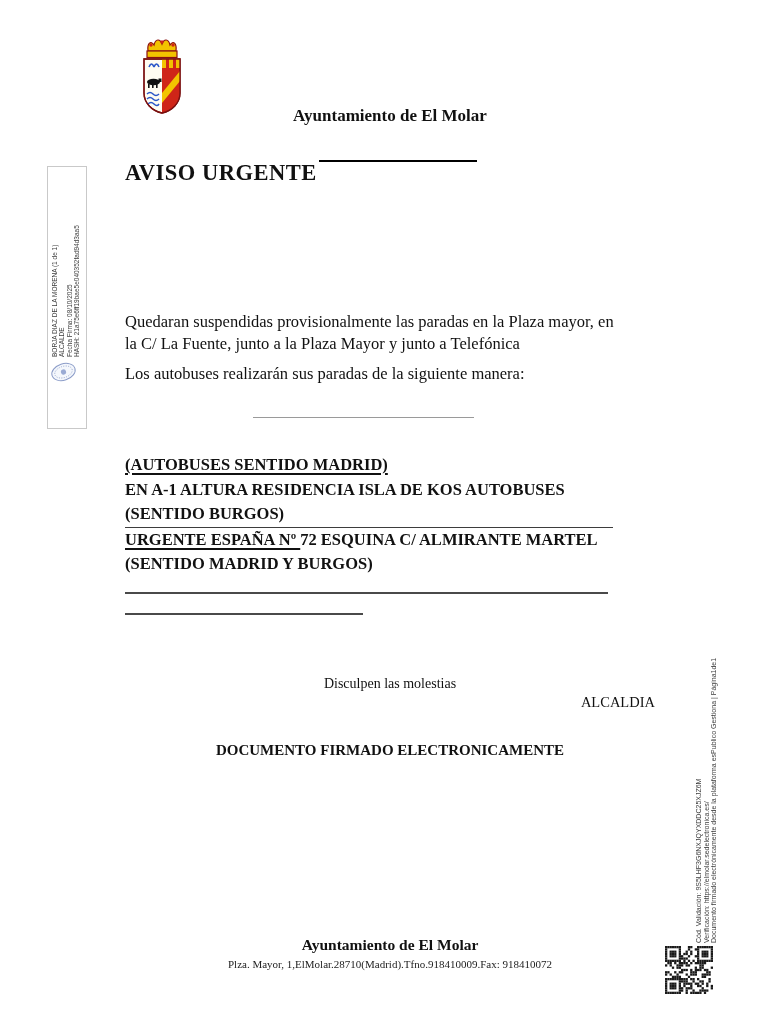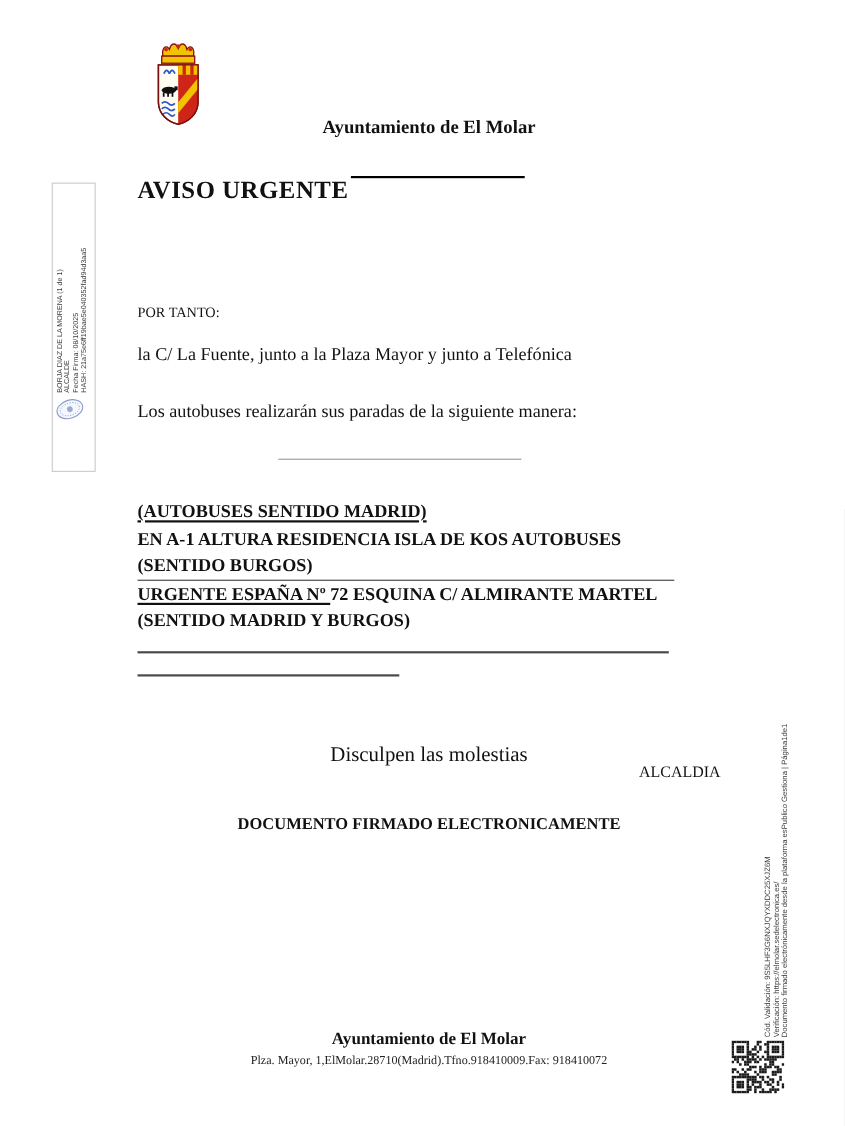--- a/index.html
+++ b/index.html
@@ -34,21 +34,21 @@
   .p2 { top:311px; } .p3 { top:363px; }
   .center-rule { left:253px; top:417px; width:221px; border-top:1.2px solid #9a9a9a; height:0; }
   .stops { left:125px; top:453px; width:488px; font-weight:bold; font-size:16.5px; line-height:24.5px; }
   .stop-line { white-space:nowrap; }
   .u { text-decoration:underline; text-decoration-thickness:2px; text-underline-offset:3px; }
   .stop-justify { text-align:justify; text-align-last:justify; white-space:normal;
     text-decoration:underline; text-decoration-thickness:2px; text-underline-offset:3px; }
   .ruled-line { border-bottom:1.8px solid #3d3d3d; }
   .rule-full { left:125px; top:592px; width:483px; border-top:2px solid #4a4a4a; height:0; }
   .rule-half { left:125px; top:613px; width:238px; border-top:2px solid #4a4a4a; height:0; }
-  .apology { left:125px; top:676px; width:530px; text-align:center; font-size:19px; }
+  .apology { left:125px; top:676px; width:530px; text-align:center; font-size:14px; }
   .signer  { left:125px; top:694px; width:530px; text-align:right; font-size:14.5px; }
   .signed-note { left:125px; top:742px; width:530px; text-align:center; font-weight:bold; font-size:15px; }
   .footer-title { left:125px; top:936px; width:530px; text-align:center; font-weight:bold; font-size:15.5px; }
   .footer-address { left:125px; top:958px; width:530px; text-align:center; font-size:11px; color:#222; }
   
   .val-rot {
     position:absolute; left:695px; top:943px; width:334px; height:23px;
     transform:rotate(-90deg); transform-origin:0 0;
     font-family:"Liberation Sans", sans-serif; font-size:7px; line-height:7.6px;
     color:#3c3c3c; white-space:nowrap;
@@ -102,22 +102,22 @@
     <path d="M7 23 H43 V57 C43 67 35 75 25 77 C15 75 7 67 7 57 Z" fill="none" stroke="#7a1010" stroke-width="1.3"></path>
   </svg>
 
   <div class="abs header-title">Ayuntamiento de El Molar</div>
 
   <div class="abs title-row">
     <span class="title-text">AVISO URGENTE</span>
     <span class="title-rule"></span>
   </div>
 
-  <div class="abs para portanto">POR TANTO:</div>
   <div class="abs para p2">
+    <div>Quedaran suspendidas provisionalmente las paradas en la Plaza mayor, en</div>
     <div>la C/ La Fuente, junto a la Plaza Mayor y junto a Telefónica</div>
   </div>
   <div class="abs para p3">Los autobuses realizarán sus paradas de la siguiente manera:</div>
 
   <div class="abs center-rule"></div>
 
   <div class="abs stops">
     <div class="stop-line"><span class="u">(AUTOBUSES SENTIDO MADRID)</span></div>
     <div class="stop-line">EN A-1 ALTURA RESIDENCIA ISLA DE KOS AUTOBUSES</div>
     <div class="stop-line ruled-line"><span>(SENTIDO BURGOS)</span></div>

